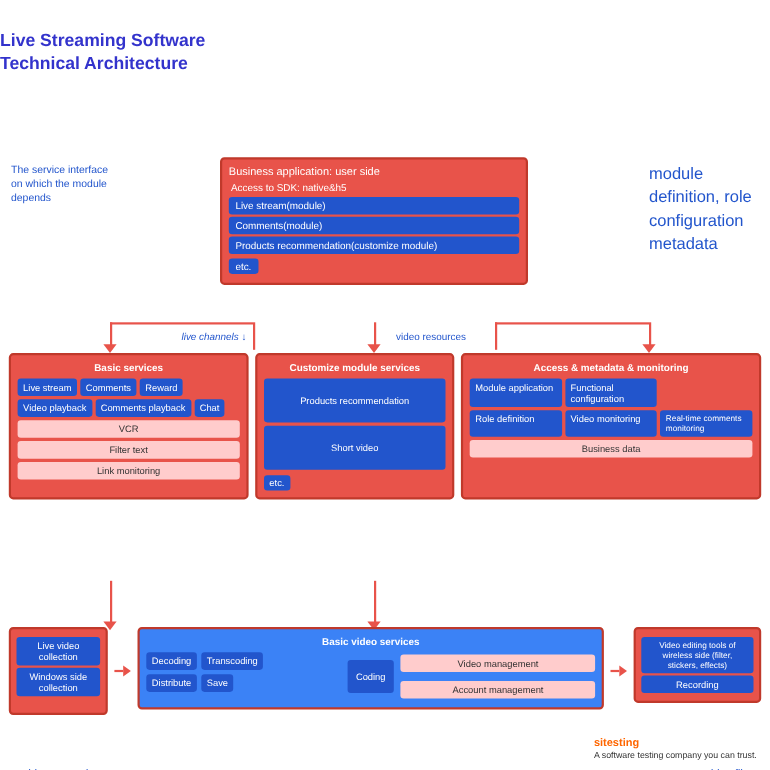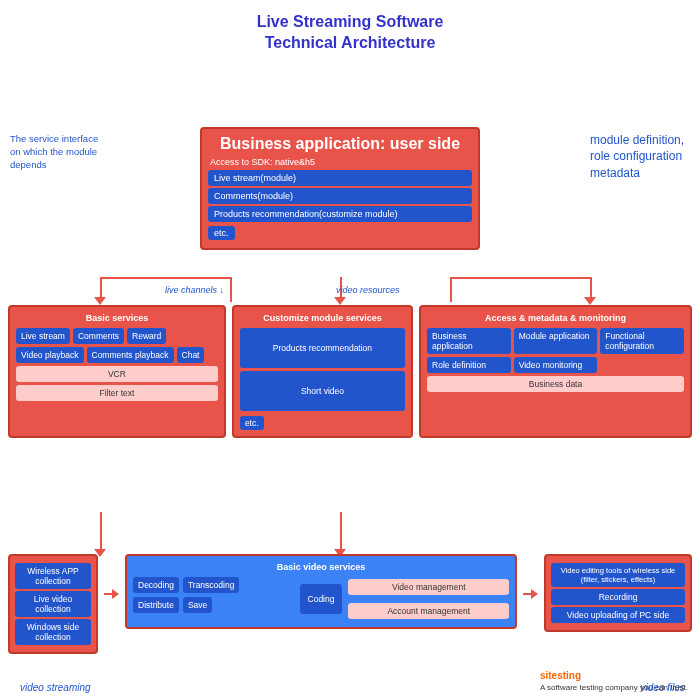--- a/index.html
+++ b/index.html
@@ -7,47 +7,47 @@
       width: 700px;
       height: 700px;
       background: #fff;
       font-family: Arial, sans-serif;
       font-size: 11px;
       overflow: hidden;
       position: relative;
     }
 
     .page-title {
-      text-align: center;
+      text-align: left;
       color: #3333cc;
       font-size: 16px;
       font-weight: bold;
-      padding: 12px 0 8px 0;
+      padding: 28px 0 8px 0;
       line-height: 1.3;
     }
 
     .diagram {
       position: relative;
       width: 700px;
       height: 640px;
     }
 
     .biz-app-box {
       background: #e8534a;
       border: 2px solid #c0392b;
       border-radius: 4px;
       padding: 6px;
       width: 280px;
     }
 
     .biz-app-title {
       color: white;
-      font-weight: bold;
-      font-size: 16px;
-      text-align: center;
+      font-weight: normal;
+      font-size: 10px;
+      text-align: left;
       margin-bottom: 4px;
     }
 
     .biz-access-label {
       color: white;
       font-size: 9px;
       margin-bottom: 3px;
       padding-left: 2px;
     }
 
@@ -81,21 +81,21 @@
       width: 100px;
       line-height: 1.4;
     }
 
     
     .right-annotation {
       position: absolute;
       top: 10px;
       right: 10px;
       color: #2255cc;
-      font-size: 12px;
+      font-size: 15px;
       width: 100px;
       line-height: 1.4;
       text-align: left;
     }
 
     
     .mid-label-left {
       position: absolute;
       top: 165px;
       left: 170px;
@@ -182,21 +182,21 @@
       border-radius: 4px;
       padding: 6px;
       flex: 1;
     }
 
     .bottom-right-box {
       background: #e8534a;
       border: 2px solid #c0392b;
       border-radius: 4px;
       padding: 5px;
-      width: 148px;
+      width: 116px;
     }
 
     .bottom-box-title {
       color: white;
       font-weight: bold;
       font-size: 9px;
       text-align: center;
       margin-bottom: 5px;
     }
 
@@ -306,73 +306,73 @@
   <div class="line-v" style="position:absolute;top:155px;left:450px;height:25px;"></div>
   <div class="line-h" style="position:absolute;top:155px;left:450px;width:140px;"></div>
   <div class="line-v" style="position:absolute;top:155px;left:590px;height:25px;"></div>
   <div style="position:absolute;top:175px;left:584px;border-left:6px solid transparent;border-right:6px solid transparent;border-top:8px solid #e8534a;"></div>
 
   <div class="line-v" style="position:absolute;top:155px;left:340px;height:25px;"></div>
   <div style="position:absolute;top:175px;left:334px;border-left:6px solid transparent;border-right:6px solid transparent;border-top:8px solid #e8534a;"></div>
 
   <div class="mid-label-left" style="position:absolute;top:163px;left:165px;color:#2255cc;font-size:9px;font-style:italic;">live channels ↓</div>
 
-  <div style="position:absolute;top:163px;left:336px;color:#2255cc;font-size:9px;font-style:italic;">video resources</div>
+  <div style="position:absolute;top:163px;left:360px;color:#2255cc;font-size:9px;">video resources</div>
 
   <div class="middle-row" style="position:absolute;top:183px;left:8px;right:8px;display:flex;gap:6px;">
 
     <div class="mid-box" style="flex:1.1;">
       <div class="mid-box-title">Basic services</div>
       <div class="mid-btn-row">
         <span class="mid-btn">Live stream</span>
         <span class="mid-btn">Comments</span>
         <span class="mid-btn">Reward</span>
       </div>
       <div class="mid-btn-row">
         <span class="mid-btn">Video playback</span>
         <span class="mid-btn">Comments playback</span>
         <span class="mid-btn">Chat</span>
       </div>
       <span class="mid-btn-full-pink">VCR</span>
       <span class="mid-btn-full-pink">Filter text</span>
+      <span class="mid-btn-full-pink">Link monitoring</span>
     </div>
 
     <div class="mid-box" style="flex:0.9;">
       <div class="mid-box-title">Customize module services</div>
       <span class="mid-btn-full">Products recommendation</span>
       <span class="mid-btn-full">Short video</span>
       <span class="etc-small">etc.</span>
     </div>
 
     <div class="mid-box" style="flex:1.4;">
       <div class="mid-box-title">Access &amp; metadata &amp; monitoring</div>
       <div class="access-grid">
-        <span class="mid-btn">Business application</span>
         <span class="mid-btn">Module application</span>
         <span class="mid-btn">Functional configuration</span>
       </div>
       <div class="access-row2">
         <span class="mid-btn">Role definition</span>
         <span class="mid-btn">Video monitoring</span>
+        <span class="mid-btn" style="font-size:7.5px;">Real-time comments monitoring</span>
       </div>
       <span class="mid-btn-full-pink">Business data</span>
     </div>
 
   </div>
 
   <div class="line-v" style="position:absolute;top:390px;left:100px;height:40px;"></div>
   <div style="position:absolute;top:427px;left:94px;border-left:6px solid transparent;border-right:6px solid transparent;border-top:8px solid #e8534a;"></div>
 
   <div class="line-v" style="position:absolute;top:390px;left:340px;height:40px;"></div>
   <div style="position:absolute;top:427px;left:334px;border-left:6px solid transparent;border-right:6px solid transparent;border-top:8px solid #e8534a;"></div>
 
   <div style="position:absolute;top:432px;left:8px;right:8px;display:flex;gap:6px;align-items:flex-start;">
 
     <div class="bottom-left-box">
-      <span class="bottom-btn">Wireless APP collection</span>
       <span class="bottom-btn">Live video collection</span>
       <span class="bottom-btn">Windows side collection</span>
     </div>
 
     <div style="display:flex;align-items:center;margin-top:35px;">
       <div style="width:8px;height:2px;background:#e8534a;"></div>
       <div style="border-top:5px solid transparent;border-bottom:5px solid transparent;border-left:7px solid #e8534a;"></div>
     </div>
 
     <div class="bottom-center-box" style="flex:1;">
@@ -399,21 +399,20 @@
     </div>
 
     <div style="display:flex;align-items:center;margin-top:35px;">
       <div style="width:8px;height:2px;background:#e8534a;"></div>
       <div style="border-top:5px solid transparent;border-bottom:5px solid transparent;border-left:7px solid #e8534a;"></div>
     </div>
 
     <div class="bottom-right-box">
       <span class="bottom-btn" style="font-size:7.5px;">Video editing tools of wireless side (filter, stickers, effects)</span>
       <span class="bottom-btn">Recording</span>
-      <span class="bottom-btn">Video uploading of PC side</span>
     </div>
 
   </div>
 
   <div style="position:absolute;top:560px;left:20px;color:#2255cc;font-size:10px;font-style:italic;text-align:center;">
     <span>video streaming</span>
   </div>
   <div style="position:absolute;top:560px;right:15px;color:#2255cc;font-size:10px;font-style:italic;text-align:left;">
     <span>video files</span>
   </div>

